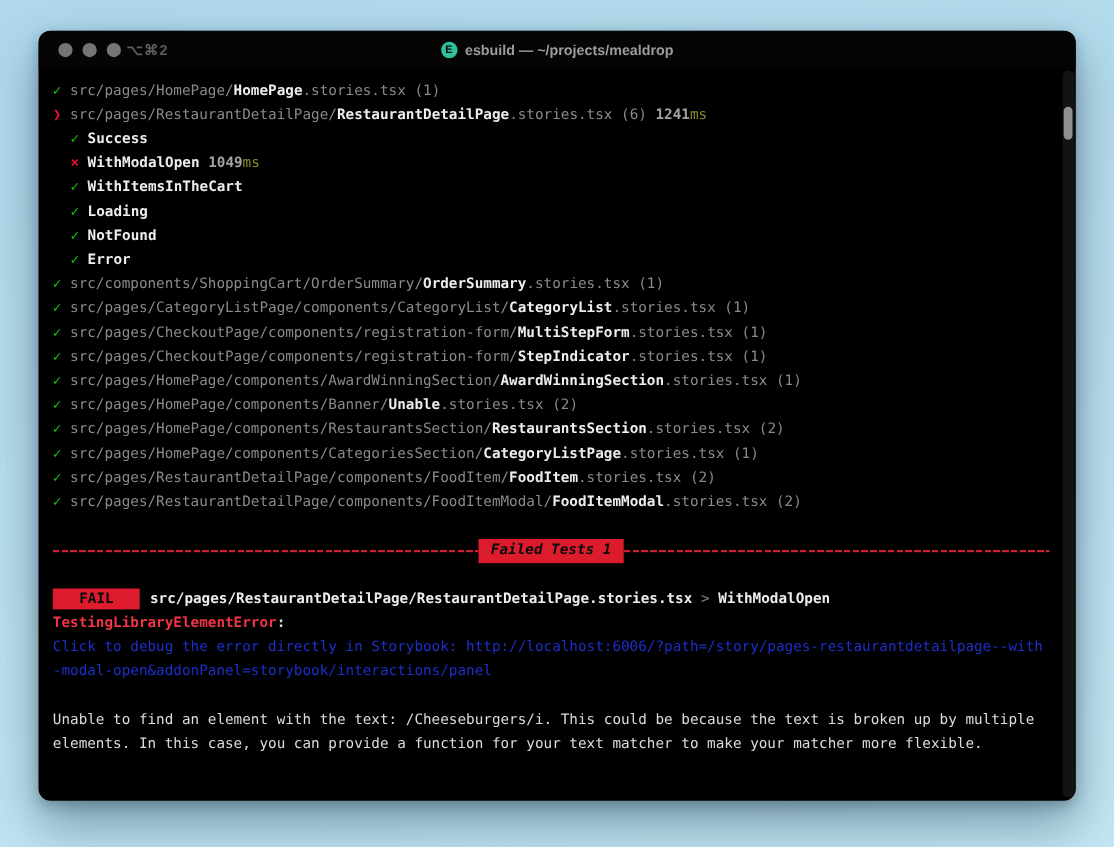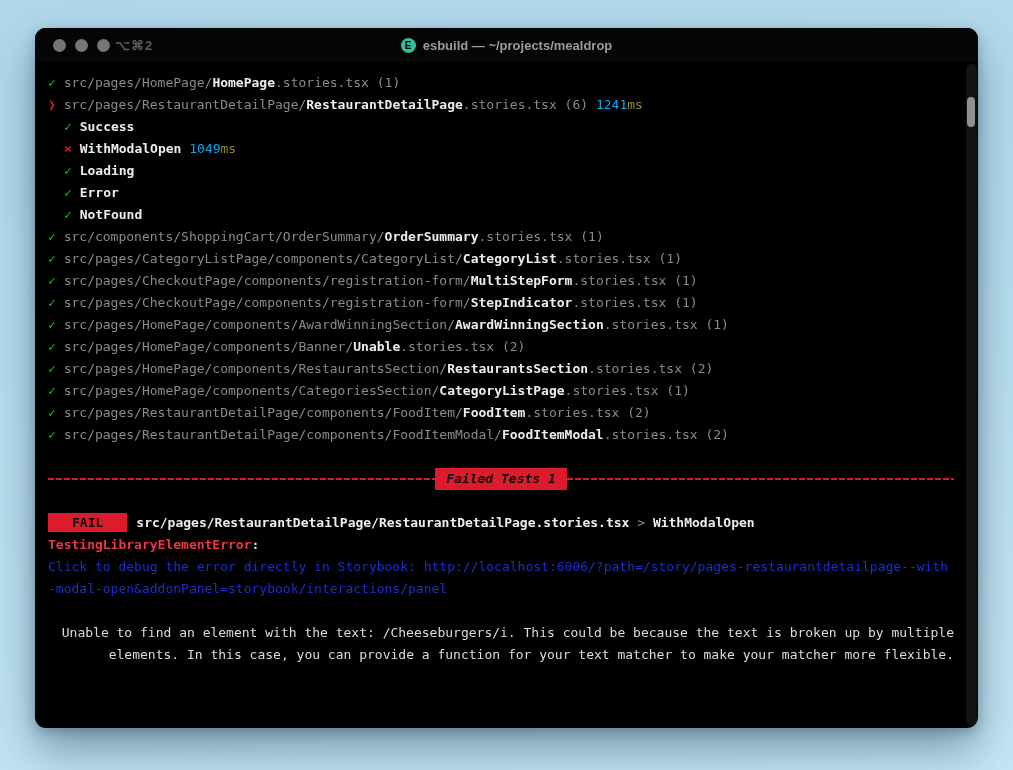--- a/index.html
+++ b/index.html
@@ -37,21 +37,21 @@
     font-size:13px;line-height:22px;color:#8a8a8a;
   }
   .trow{white-space:pre;}
   .trow.indent{margin-left:16px;}
   .marker{font-weight:bold;}
   .marker.pass{color:#12c312;}
   .marker.fail{color:#e2122c;}
   .marker.arrow{color:#e2122c;}
   .p{color:#8a8a8a;}
   .b{color:#ededed;font-weight:bold;}
-  .dur{color:#0ea5e9;font-weight:normal;}
+  .dur{color:#a3a3a3;font-weight:bold;}
   .unit{color:#8b8b2d;}
   .divider{
     display:flex;align-items:center;margin:22px 0;height:22px;font-style:italic;
   }
   .dash{
     flex:1;height:2px;
     background:repeating-linear-gradient(90deg,#d01f2f 0 6px,rgba(0,0,0,0) 6px 8px);
   }
   .divider-badge{
     background:#dc1c2c;color:#0a0a0a;font-weight:bold;font-size:13px;
@@ -62,21 +62,21 @@
     background:#dc1c2c;color:#0a0a0a;font-weight:bold;
     padding:2px 24px;margin-right:9px;
   }
   .sep{color:#8a8a8a;}
   .err-name{color:#f03547;font-weight:bold;}
   .err-colon{color:#d8d8d8;font-weight:bold;}
   .link{
     color:#1c2fc9;word-break:break-all;white-space:pre-wrap;max-width:918px;
   }
   .blank{height:22px;}
-  .msg{color:#dcdcdc;white-space:pre-wrap;max-width:918px;text-align:right;}
+  .msg{color:#dcdcdc;white-space:pre-wrap;max-width:918px;}
   .scroll-track{
     position:absolute;top:36px;bottom:3px;right:1px;width:11px;background:#131313;border-radius:5px;
   }
   .scroll-thumb{
     position:absolute;top:33px;left:1px;width:8px;height:30px;background:#909090;border-radius:4px;
   }
 </style>
 </head>
 <body>
 
@@ -93,23 +93,24 @@
       <div class="title-text">esbuild — ~/projects/mealdrop</div>
     </div>
   </div>
 
   <div class="content">
     <div>
         <div class="trow"><span class="marker pass">✓ </span><span class="p">src/pages/HomePage/</span><span class="b">HomePage</span><span class="p">.stories.tsx (1)</span></div>
         <div class="trow"><span class="marker arrow">❯ </span><span class="p">src/pages/RestaurantDetailPage/</span><span class="b">RestaurantDetailPage</span><span class="p">.stories.tsx (6)</span><span class="p"> </span><span class="dur">1241</span><span class="unit">ms</span></div>
         <div class="trow indent"><span class="marker pass">✓ </span><span class="b">Success</span></div>
         <div class="trow indent"><span class="marker fail">× </span><span class="b">WithModalOpen</span><span class="p"> </span><span class="dur">1049</span><span class="unit">ms</span></div>
+        <div class="trow indent"><span class="marker pass">✓ </span><span class="b">WithItemsInTheCart</span></div>
         <div class="trow indent"><span class="marker pass">✓ </span><span class="b">Loading</span></div>
+        <div class="trow indent"><span class="marker pass">✓ </span><span class="b">NotFound</span></div>
         <div class="trow indent"><span class="marker pass">✓ </span><span class="b">Error</span></div>
-        <div class="trow indent"><span class="marker pass">✓ </span><span class="b">NotFound</span></div>
         <div class="trow"><span class="marker pass">✓ </span><span class="p">src/components/ShoppingCart/OrderSummary/</span><span class="b">OrderSummary</span><span class="p">.stories.tsx (1)</span></div>
         <div class="trow"><span class="marker pass">✓ </span><span class="p">src/pages/CategoryListPage/components/CategoryList/</span><span class="b">CategoryList</span><span class="p">.stories.tsx (1)</span></div>
         <div class="trow"><span class="marker pass">✓ </span><span class="p">src/pages/CheckoutPage/components/registration-form/</span><span class="b">MultiStepForm</span><span class="p">.stories.tsx (1)</span></div>
         <div class="trow"><span class="marker pass">✓ </span><span class="p">src/pages/CheckoutPage/components/registration-form/</span><span class="b">StepIndicator</span><span class="p">.stories.tsx (1)</span></div>
         <div class="trow"><span class="marker pass">✓ </span><span class="p">src/pages/HomePage/components/AwardWinningSection/</span><span class="b">AwardWinningSection</span><span class="p">.stories.tsx (1)</span></div>
         <div class="trow"><span class="marker pass">✓ </span><span class="p">src/pages/HomePage/components/Banner/</span><span class="b">Unable</span><span class="p">.stories.tsx (2)</span></div>
         <div class="trow"><span class="marker pass">✓ </span><span class="p">src/pages/HomePage/components/RestaurantsSection/</span><span class="b">RestaurantsSection</span><span class="p">.stories.tsx (2)</span></div>
         <div class="trow"><span class="marker pass">✓ </span><span class="p">src/pages/HomePage/components/CategoriesSection/</span><span class="b">CategoryListPage</span><span class="p">.stories.tsx (1)</span></div>
         <div class="trow"><span class="marker pass">✓ </span><span class="p">src/pages/RestaurantDetailPage/components/FoodItem/</span><span class="b">FoodItem</span><span class="p">.stories.tsx (2)</span></div>
         <div class="trow"><span class="marker pass">✓ </span><span class="p">src/pages/RestaurantDetailPage/components/FoodItemModal/</span><span class="b">FoodItemModal</span><span class="p">.stories.tsx (2)</span></div>

